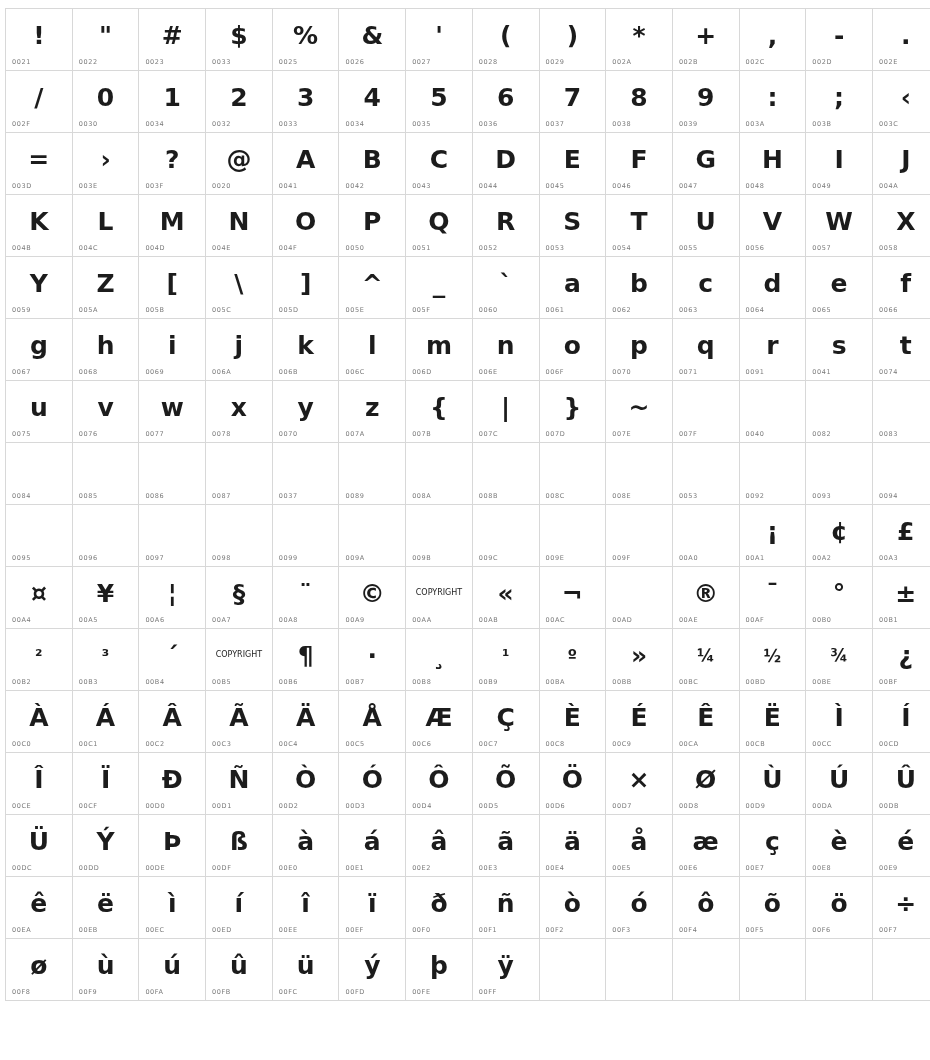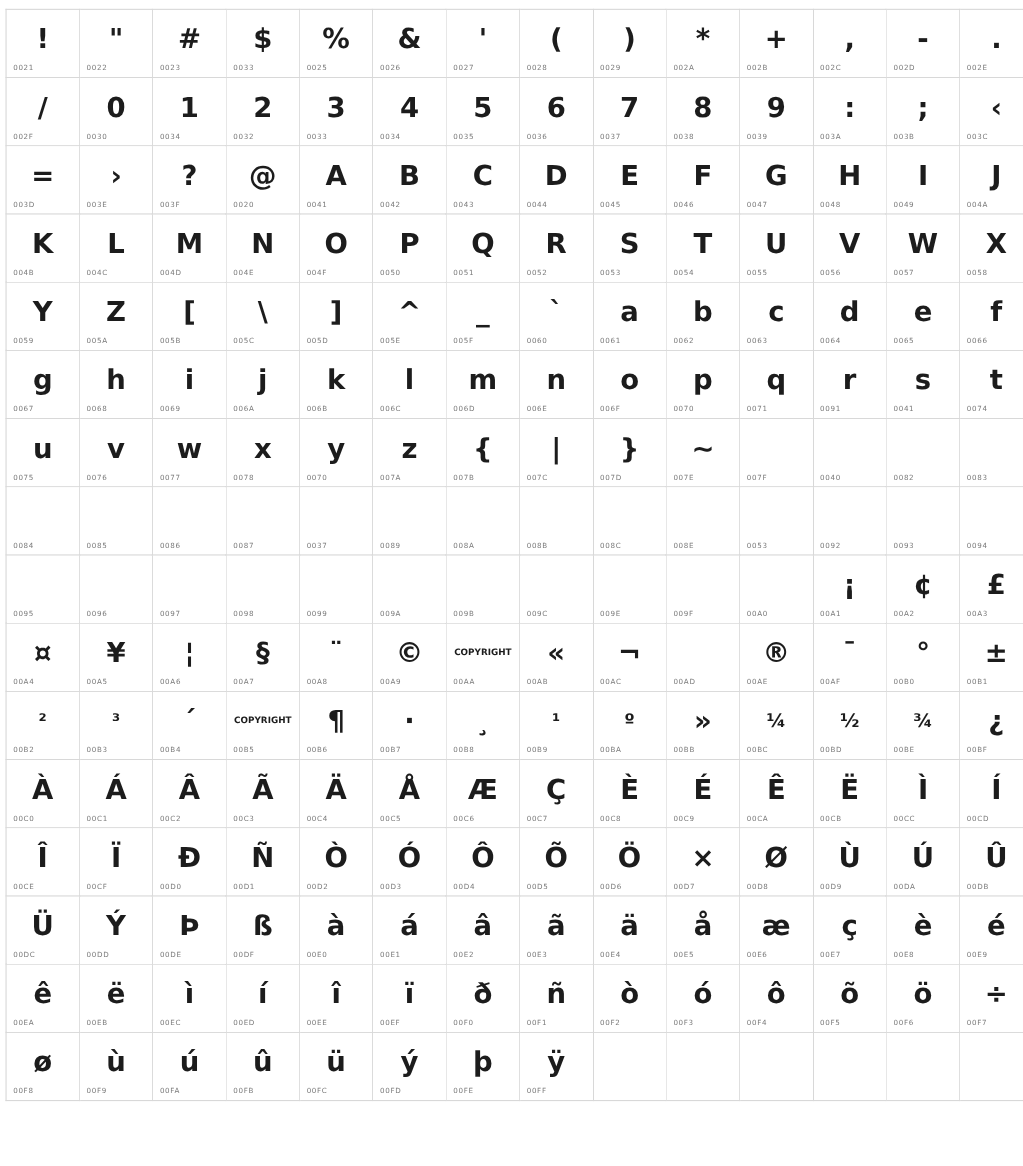--- a/index.html
+++ b/index.html
@@ -46,21 +46,21 @@
     font-size: 25px;
     line-height: 1;
     color: #1c1c1c;
     padding-top: 14px;
     height: 28px;
     overflow: hidden;
     white-space: nowrap;
   }
   .glyph.tiny {
     font-size: 8px;
-    font-weight: 700;
+    font-weight: 400;
     padding-top: 22px;
   }
   .glyph.small {
     font-size: 17px;
     padding-top: 19px;
   }
   .code {
     position: absolute;
     left: 6px;
     bottom: 4px;

